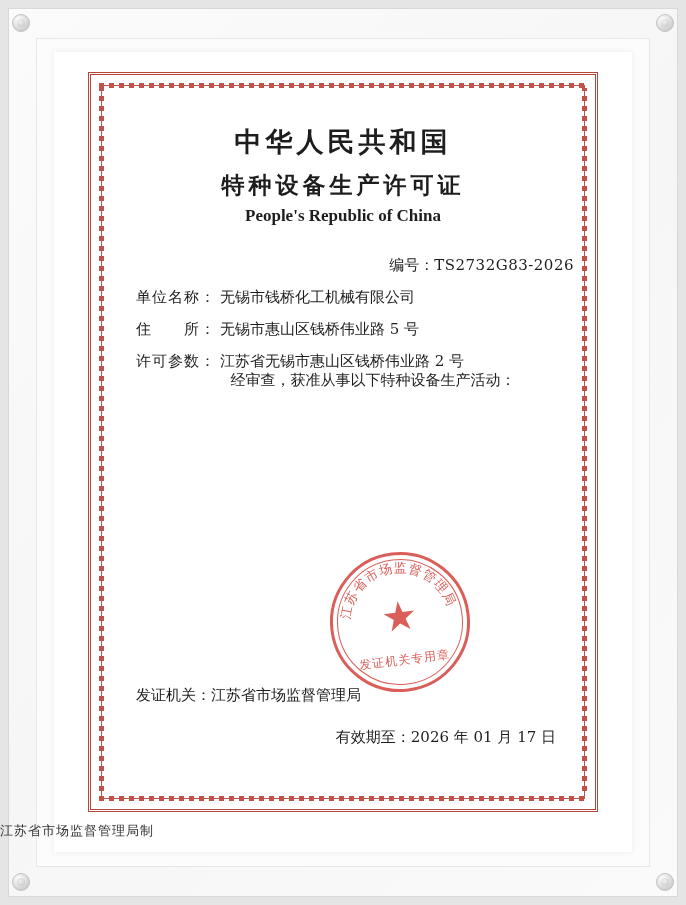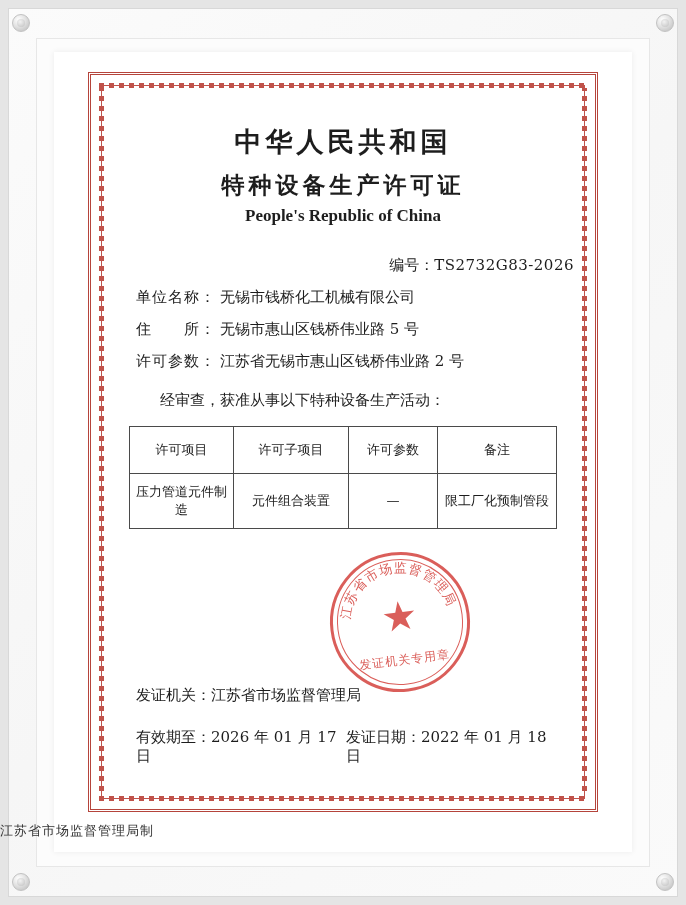--- a/index.html
+++ b/index.html
@@ -158,23 +158,23 @@
     font-family: "DejaVu Serif", serif;
     white-space: nowrap;
   }
   .field-row .lbl { letter-spacing: 1px; }
   .field-row .lbl.spaced { letter-spacing: 1px; }
   .field-row .val { margin-left: 4px; }
 
   .statement {
     font-size: 15px;
     color: #1d1d1d;
-    margin-top: 20px;
     padding-left: 60px;
     font-family: "DejaVu Serif", serif;
+    text-align: center;
   }
 
   
   table.perm {
     margin: 16px auto 0 auto;
     border-collapse: collapse;
     width: 428px;
     font-family: "DejaVu Serif", serif;
   }
   table.perm th, table.perm td {
@@ -303,49 +303,28 @@
     </div>
     <div class="field-row">
       <span class="lbl spaced">住　　所：</span><span class="val">无锡市惠山区钱桥伟业路 5 号</span>
     </div>
     <div class="field-row">
       <span class="lbl">许可参数：</span><span class="val">江苏省无锡市惠山区钱桥伟业路 2 号</span>
     </div>
 
     <div class="statement">经审查，获准从事以下特种设备生产活动：</div>
 
-    <table class="perm">
-      <thead>
-        <tr>
-          <th class="c1">许可项目</th>
-          <th class="c2">许可子项目</th>
-          <th class="c3">许可参数</th>
-          <th class="c4">备注</th>
-        </tr>
-      </thead>
-      <tbody>
-        <tr>
-          <td>压力管道元件制造</td>
-          <td>元件组合装置</td>
-          <td>—</td>
-          <td>限工厂化预制管段</td>
-        </tr>
-      </tbody>
-    </table>
 
     <div class="issuer-row">
       <span>发证机关：</span><span>江苏省市场监督管理局</span>
     </div>
 
     <div class="dates-row">
       <div>
         <span>有效期至：</span><span>2026 年 01 月 17 日</span>
-      </div>
-      <div>
-        <span>发证日期：</span><span>2022 年 01 月 18 日</span>
       </div>
     </div>
 
   </div>
 
   <div class="seal">
     <div class="seal-inner"></div>
     <svg class="seal-arc" viewBox="0 0 134 134">
       <defs>
         <path id="sealArc" d="M 17,67 A 50,50 0 0 1 117,67"></path>

